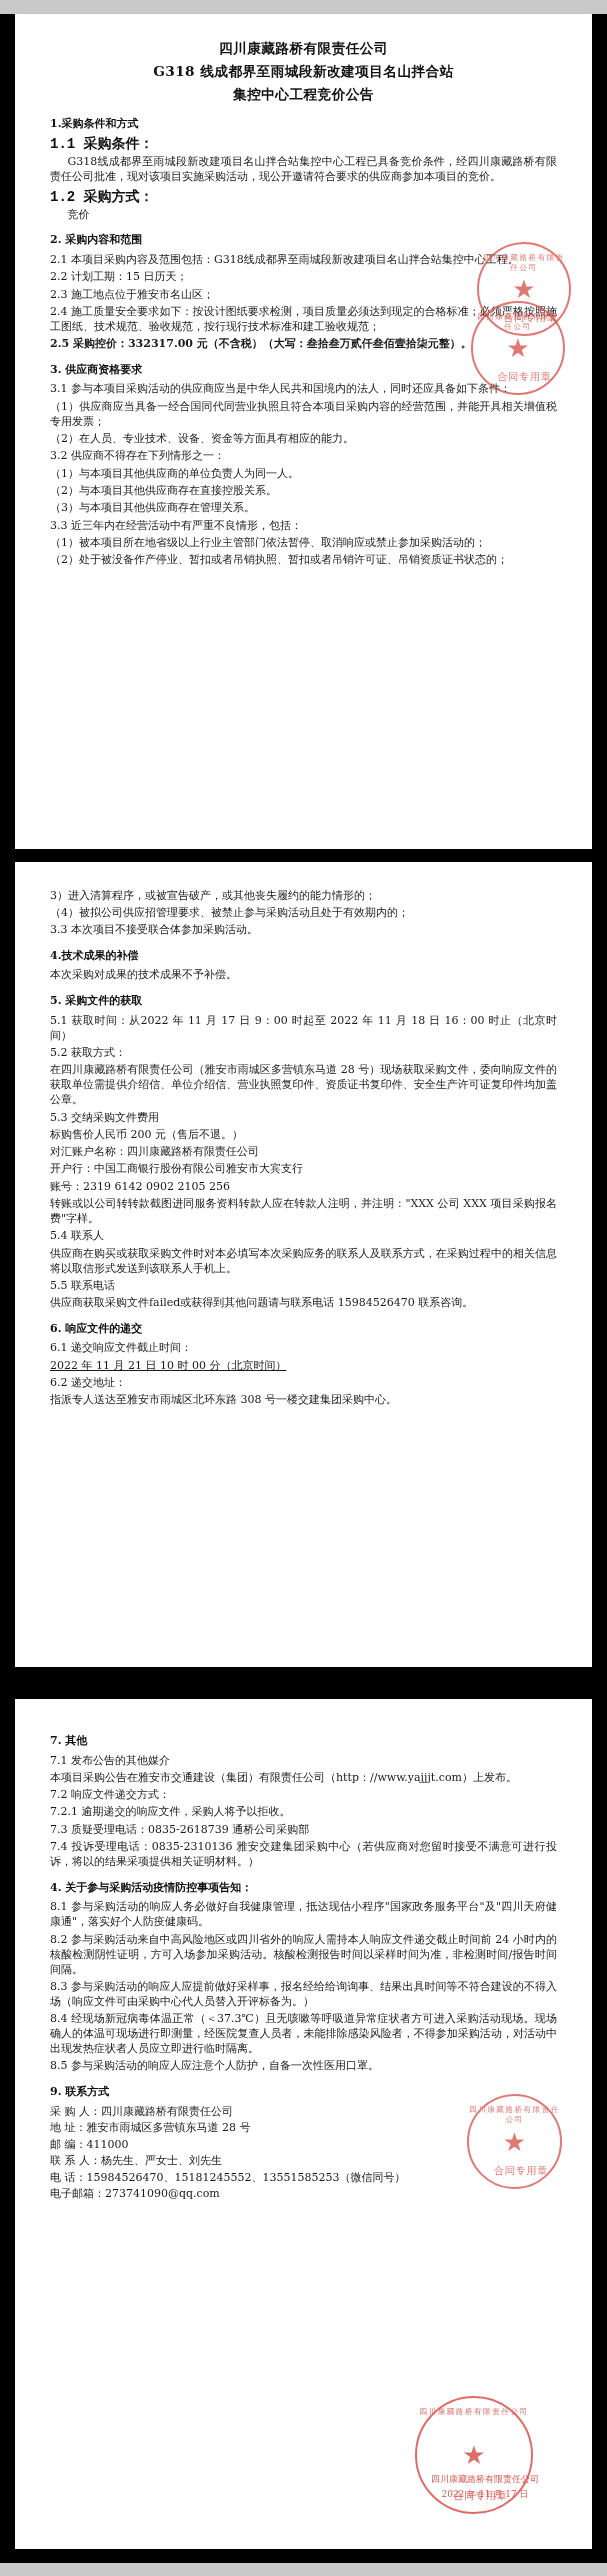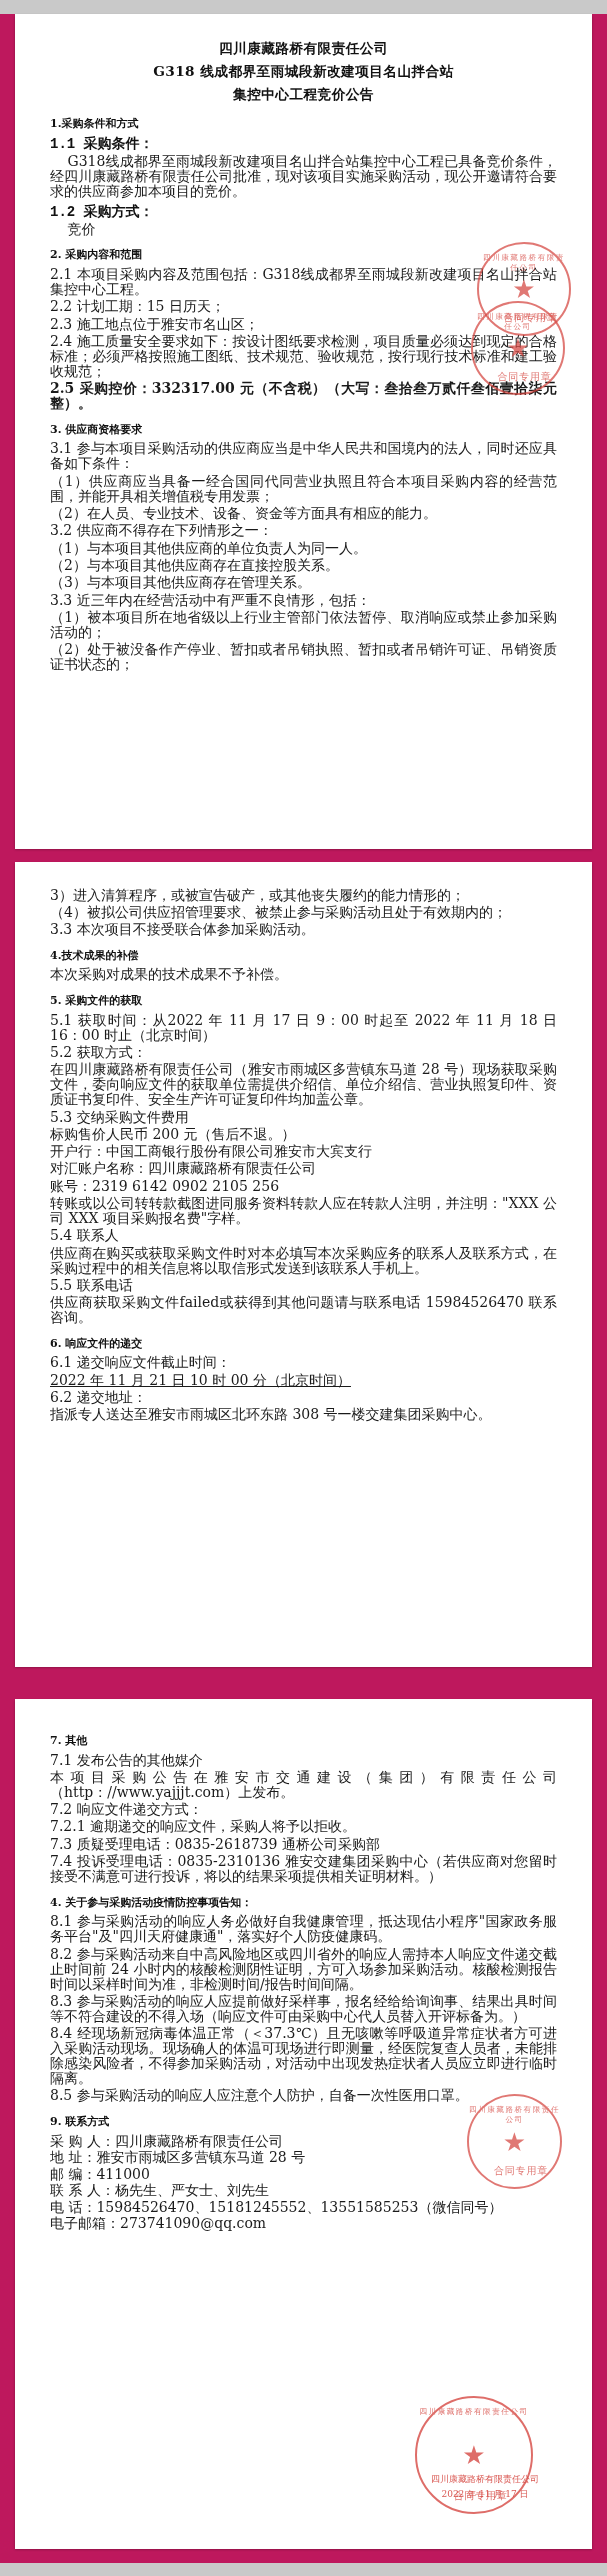--- a/index.html
+++ b/index.html
@@ -4,21 +4,21 @@
 <style>
   html, body {
     margin: 0;
     padding: 0;
     background: #c9c9c9;
     font-family: "Liberation Sans", sans-serif;
   }
   .page-wrap {
     width: 607px;
     margin: 0 auto;
-    background: #be185d;
+    background: #000000;
     padding: 0 0 13.7px 0;
   }
   .sheet {
     position: relative;
     width: 577px;
     margin: 13.7px auto 0 auto;
     background: #ffffff;
     box-shadow: 0 0.8px 2.3px rgba(0,0,0,.35);
     padding: 23px 35px 26px 35px;
     box-sizing: border-box;
@@ -50,21 +50,21 @@
   h3.sub {
     font-family: Liberation Mono, monospace;
     font-size: 14px;
     font-weight: bold;
     color: #111;
     margin: 6.8px 0 2.3px 0;
     line-height: 13.7px;
   }
   p.para {
     font-family: "DejaVu Serif", "Liberation Serif", serif;
-    font-size: 14px;
+    font-size: 11px;
     color: #1a1a1a;
     line-height: 15px;
     margin: 2.3px 0;
     text-align: justify;
     text-indent: 0;
   }
   p.indent { text-indent: 17.5px; }
   p.tight { margin: 0.8px 0; }
   .u { text-decoration: underline; }
   .b { font-weight: bold; }
@@ -179,22 +179,22 @@
 
     <h2 class="sec">4.技术成果的补偿</h2>
     <p class="para">本次采购对成果的技术成果不予补偿。</p>
 
     <h2 class="sec">5. 采购文件的获取</h2>
     <p class="para">5.1 获取时间：从2022 年 11 月 17 日 9：00 时起至 2022 年 11 月 18 日 16：00 时止（北京时间）</p>
     <p class="para">5.2 获取方式：</p>
     <p class="para">在四川康藏路桥有限责任公司（雅安市雨城区多营镇东马道 28 号）现场获取采购文件，委向响应文件的获取单位需提供介绍信、单位介绍信、营业执照复印件、资质证书复印件、安全生产许可证复印件均加盖公章。</p>
     <p class="para">5.3 交纳采购文件费用</p>
     <p class="para">标购售价人民币 200 元（售后不退。）</p>
+    <p class="para">对汇账户名称：四川康藏路桥有限责任公司</p>
     <p class="para">开户行：中国工商银行股份有限公司雅安市大宾支行</p>
-    <p class="para">对汇账户名称：四川康藏路桥有限责任公司</p>
     <p class="para">账号：2319 6142 0902 2105 256</p>
     <p class="para">转账或以公司转转款截图进同服务资料转款人应在转款人注明，并注明："XXX 公司 XXX 项目采购报名费"字样。</p>
     <p class="para">5.4 联系人</p>
     <p class="para">供应商在购买或获取采购文件时对本必填写本次采购应务的联系人及联系方式，在采购过程中的相关信息将以取信形式发送到该联系人手机上。</p>
     <p class="para">5.5 联系电话</p>
     <p class="para">供应商获取采购文件failed或获得到其他问题请与联系电话 15984526470 联系咨询。</p>
 
     <h2 class="sec">6. 响应文件的递交</h2>
     <p class="para">6.1 递交响应文件截止时间：</p>
     <p class="para u">2022 年 11 月 21 日 10 时 00 分（北京时间）</p>

